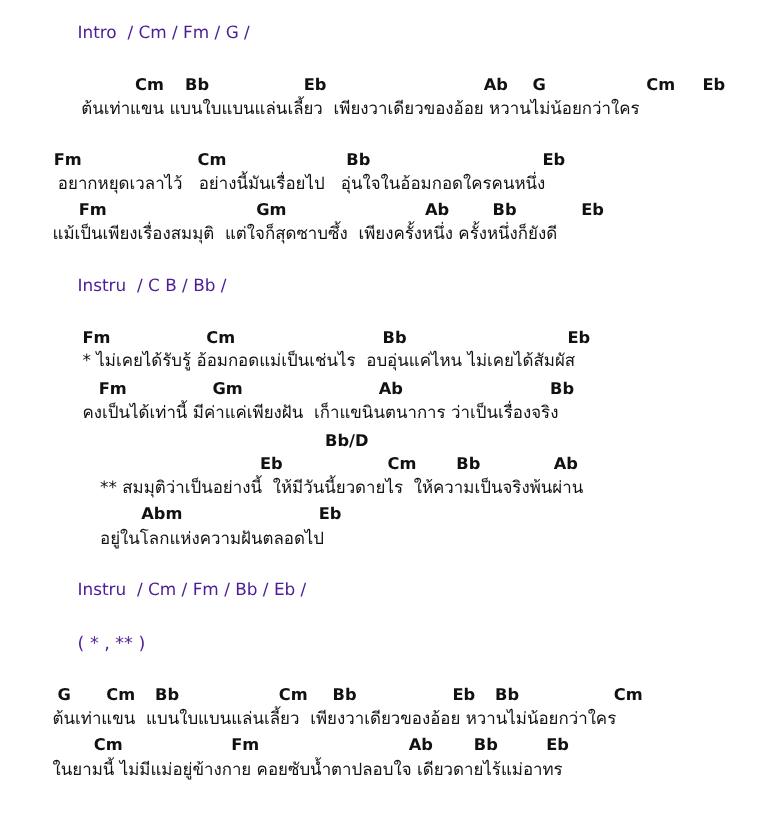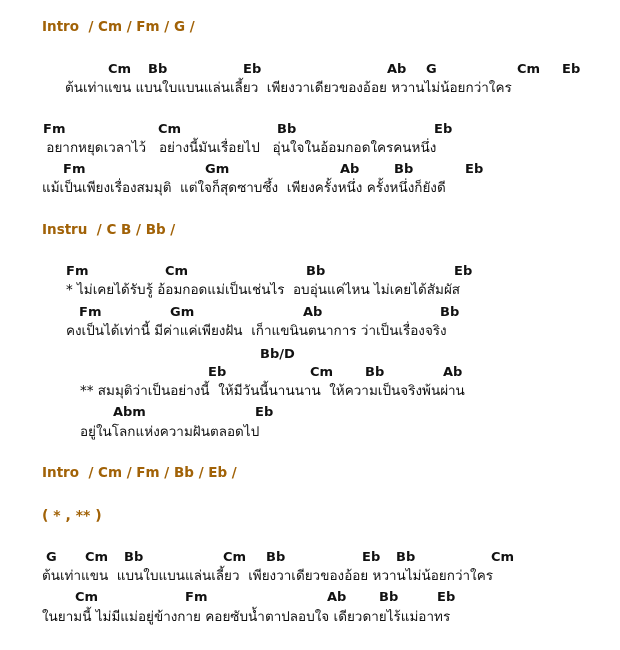--- a/index.html
+++ b/index.html
@@ -1,29 +1,29 @@
 <!DOCTYPE html>
 <html><head>
   <meta charset="utf-8">
   <style>
     html, body { margin: 0; padding: 0; background: #ffffff; }
     body { width: 620px; height: 650px; position: relative; overflow: hidden;
            font-family: "DejaVu Sans", sans-serif; color: #111111; }
     .abs { position: absolute; white-space: pre; line-height: 1; }
-    .hdr { font-weight: bold; font-size: 13.5px; color: #a16207; }
+    .hdr { font-weight: normal; font-size: 13.5px; color: #4c1d95; margin-left: 20px; }
     .chord { font-weight: bold; font-size: 13px; color: #111111; text-align: right; }
     .lyric { font-size: 13.5px; color: #111111; }
   </style>
 </head>
 <body>
 
 <div id="sheet">
   <div class="abs hdr" style="left:42px;top:20px;">Intro  / Cm / Fm / G /</div>
   <div class="abs hdr" style="left:42px;top:223px;">Instru  / C B / Bb /</div>
-  <div class="abs hdr" style="left:42px;top:466px;">Intro  / Cm / Fm / Bb / Eb /</div>
+  <div class="abs hdr" style="left:42px;top:466px;">Instru  / Cm / Fm / Bb / Eb /</div>
   <div class="abs hdr" style="left:42px;top:508px;font-size:14px;">( * , ** )</div>
   <div id="chords">
       <div class="abs chord" style="left: 108px; top: 62px;">Cm</div>
       <div class="abs chord" style="left: 148px; top: 62px;">Bb</div>
       <div class="abs chord" style="left: 243px; top: 62px;">Eb</div>
       <div class="abs chord" style="left: 387px; top: 62px;">Ab</div>
       <div class="abs chord" style="left: 426px; top: 62px;">G</div>
       <div class="abs chord" style="left: 517px; top: 62px;">Cm</div>
       <div class="abs chord" style="left: 562px; top: 62px;">Eb</div>
       <div class="abs chord" style="left: 43px; top: 122px;">Fm</div>
@@ -63,18 +63,18 @@
       <div class="abs chord" style="left: 327px; top: 590px;">Ab</div>
       <div class="abs chord" style="left: 379px; top: 590px;">Bb</div>
       <div class="abs chord" style="left: 437px; top: 590px;">Eb</div>
     </div>
   <div id="lyrics">
       <div class="abs lyric" style="left: 65px; top: 81px;">ต้นเท่าแขน แบนใบแบนแล่นเลี้ยว  เพียงวาเดียวของอ้อย หวานไม่น้อยกว่าใคร</div>
       <div class="abs lyric" style="left: 42px; top: 141px;"> อยากหยุดเวลาไว้   อย่างนี้มันเรื่อยไป   อุ่นใจในอ้อมกอดใครคนหนึ่ง</div>
       <div class="abs lyric" style="left: 42px; top: 181px;">แม้เป็นเพียงเรื่องสมมุติ  แต่ใจก็สุดซาบซึ้ง  เพียงครั้งหนึ่ง ครั้งหนึ่งก็ยังดี</div>
       <div class="abs lyric" style="left: 66px; top: 283px;">* ไม่เคยได้รับรู้ อ้อมกอดแม่เป็นเช่นไร  อบอุ่นแค่ไหน ไม่เคยได้สัมผัส</div>
       <div class="abs lyric" style="left: 66px; top: 324px;">คงเป็นได้เท่านี้ มีค่าแค่เพียงฝัน  เก็าแขนินตนาการ ว่าเป็นเรื่องจริง</div>
-      <div class="abs lyric" style="left: 80px; top: 384px;">** สมมุติว่าเป็นอย่างนี้  ให้มีวันนี้นานนาน  ให้ความเป็นจริงพ้นผ่าน</div>
+      <div class="abs lyric" style="left: 80px; top: 384px;">** สมมุติว่าเป็นอย่างนี้  ให้มีวันนี้ยวดายไร  ให้ความเป็นจริงพ้นผ่าน</div>
       <div class="abs lyric" style="left: 80px; top: 425px;">อยู่ในโลกแห่งความฝันตลอดไป</div>
       <div class="abs lyric" style="left: 42px; top: 569px;">ต้นเท่าแขน  แบนใบแบนแล่นเลี้ยว  เพียงวาเดียวของอ้อย หวานไม่น้อยกว่าใคร</div>
       <div class="abs lyric" style="left: 42px; top: 610px;">ในยามนี้ ไม่มีแม่อยู่ข้างกาย คอยซับน้ำตาปลอบใจ เดียวดายไร้แม่อาทร</div>
     </div>
 </div>
 
 </body></html>

